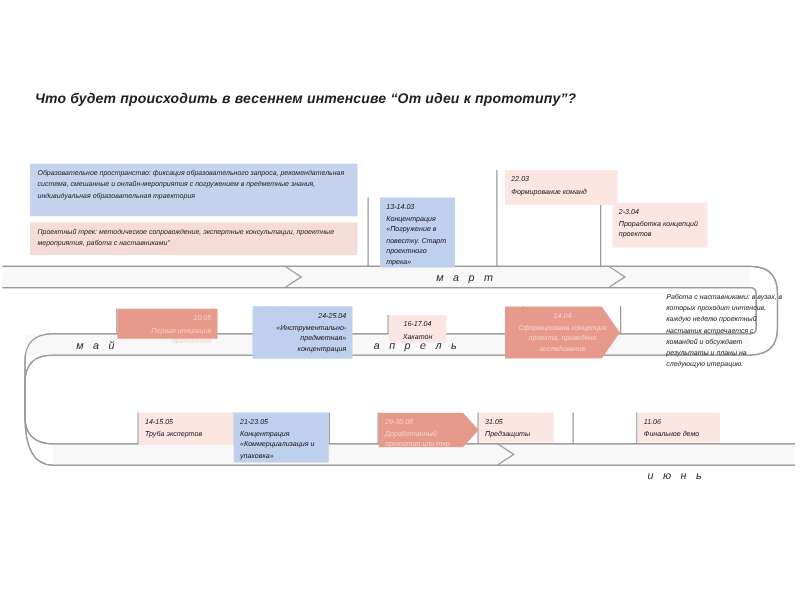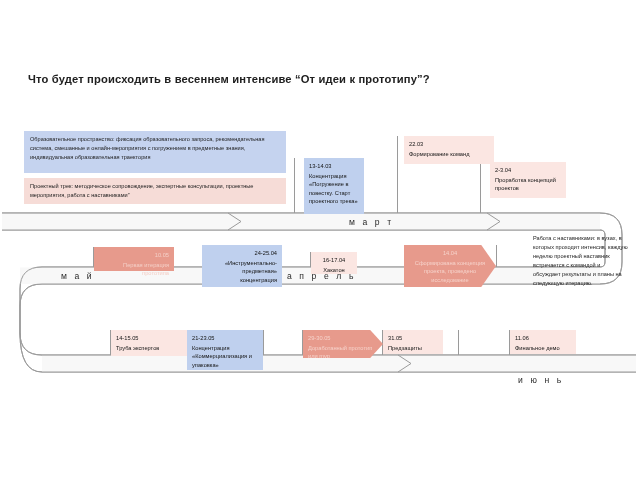--- a/index.html
+++ b/index.html
@@ -1,21 +1,21 @@
 <!DOCTYPE html>
 <html><head>
 <meta charset="utf-8">
 <style>
   html,body{margin:0;padding:0;}
   body{
     width:640px;height:480px;overflow:hidden;background:#ffffff;
     font-family:"Liberation Sans","DejaVu Sans",sans-serif;
     color:#1a1a1a;position:relative;
   }
-  #stage{position:absolute;left:0;top:0;width:560px;height:480px;}
+  #stage{position:absolute;left:0;top:0;width:560px;height:480px;font-style:italic;}
 
   
   .title{
     position:absolute;left:28px;top:73px;width:430px;
     font-size:11.2px;font-weight:600;letter-spacing:.15px;
     color:#202020;white-space:nowrap;
   }
 
   
   #bands{position:absolute;left:0;top:0;width:640px;height:480px;}
@@ -98,21 +98,21 @@
     <line x1="110.5" y1="330" x2="110.5" y2="355" stroke="#9a9a9a" stroke-width="1"></line>
     <line x1="186.5" y1="330" x2="186.5" y2="355" stroke="#9a9a9a" stroke-width="1"></line>
     <line x1="263.5" y1="330" x2="263.5" y2="355" stroke="#9a9a9a" stroke-width="1"></line>
     <line x1="302.5" y1="330" x2="302.5" y2="355" stroke="#9a9a9a" stroke-width="1"></line>
     <line x1="382.5" y1="330" x2="382.5" y2="355" stroke="#9a9a9a" stroke-width="1"></line>
     <line x1="458.5" y1="330" x2="458.5" y2="355" stroke="#9a9a9a" stroke-width="1"></line>
     <line x1="509.5" y1="330" x2="509.5" y2="355" stroke="#9a9a9a" stroke-width="1"></line>
   </svg>
 
   <div class="month" style="left:349px;top:217px;">м а р т</div>
-  <div class="month" style="left:287px;top:271px;">а п р е л ь</div>
+  <div class="month" style="left:299px;top:271px;">а п р е л ь</div>
   <div class="month" style="left:61px;top:271px;">м а й</div>
   <div class="month" style="left:193px;top:359px;">м а й</div>
   <div class="month" style="left:518px;top:375px;">и ю н ь</div>
 
   <div class="panel blue" style="left:24px;top:131px;width:262px;height:42px;">Образовательное пространство: фиксация образовательного запроса, рекомендательная система, смешанные и онлайн-мероприятия с погружением в предметные знания, индивидуальная образовательная траектория</div>
 
   <div class="panel pink" style="left:24px;top:178px;width:262px;height:26px;">Проектный трек: методическое сопровождение, экспертные консультации, проектные мероприятия, работа с наставниками”</div>
 
   <div class="sidenote" style="left:533px;top:234px;">Работа с наставниками: в вузах, в которых проходит интенсив, каждую неделю проектный наставник встречается с командой и обсуждает результаты и планы на следующую итерацию.</div>
 

